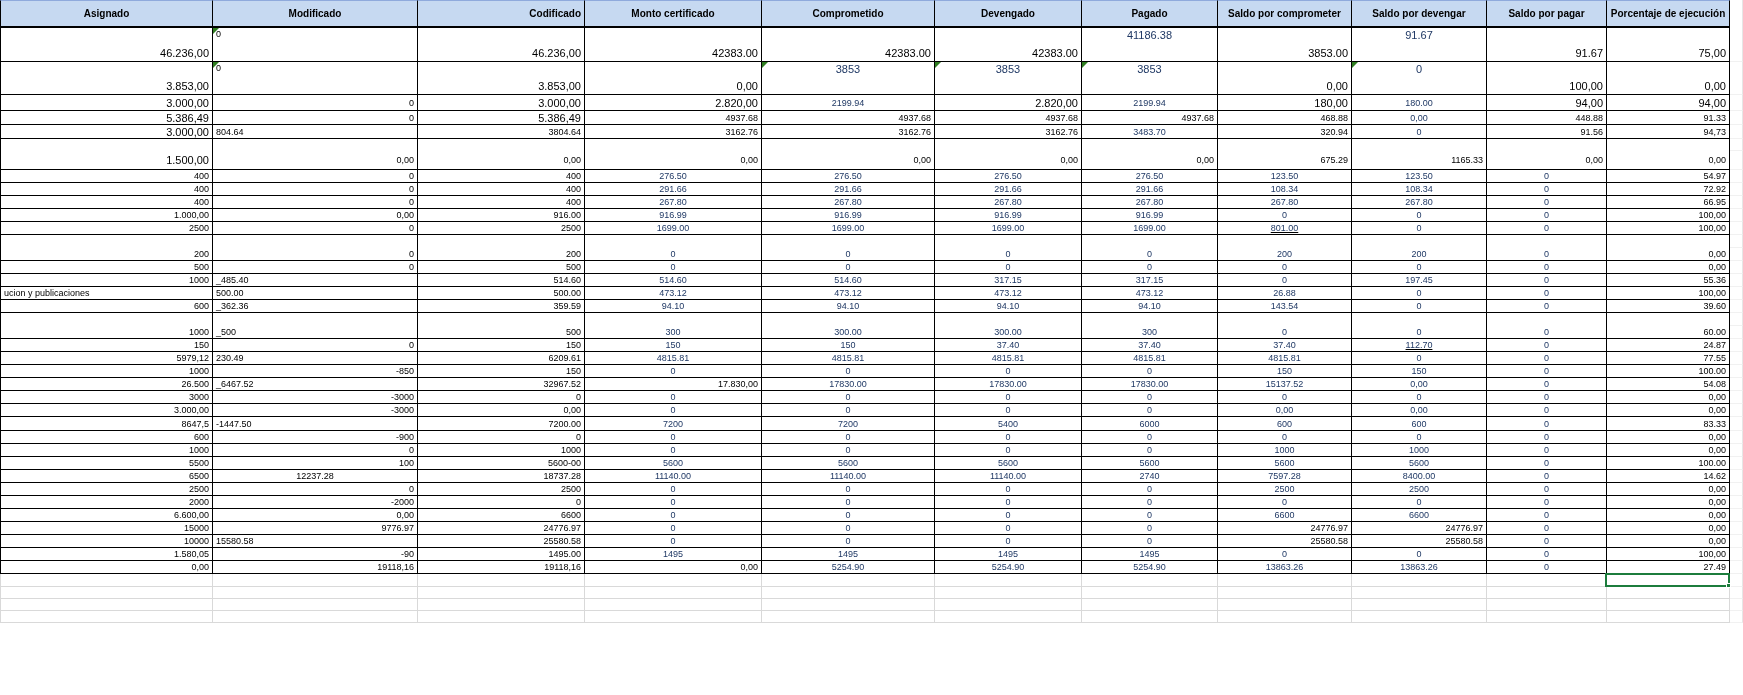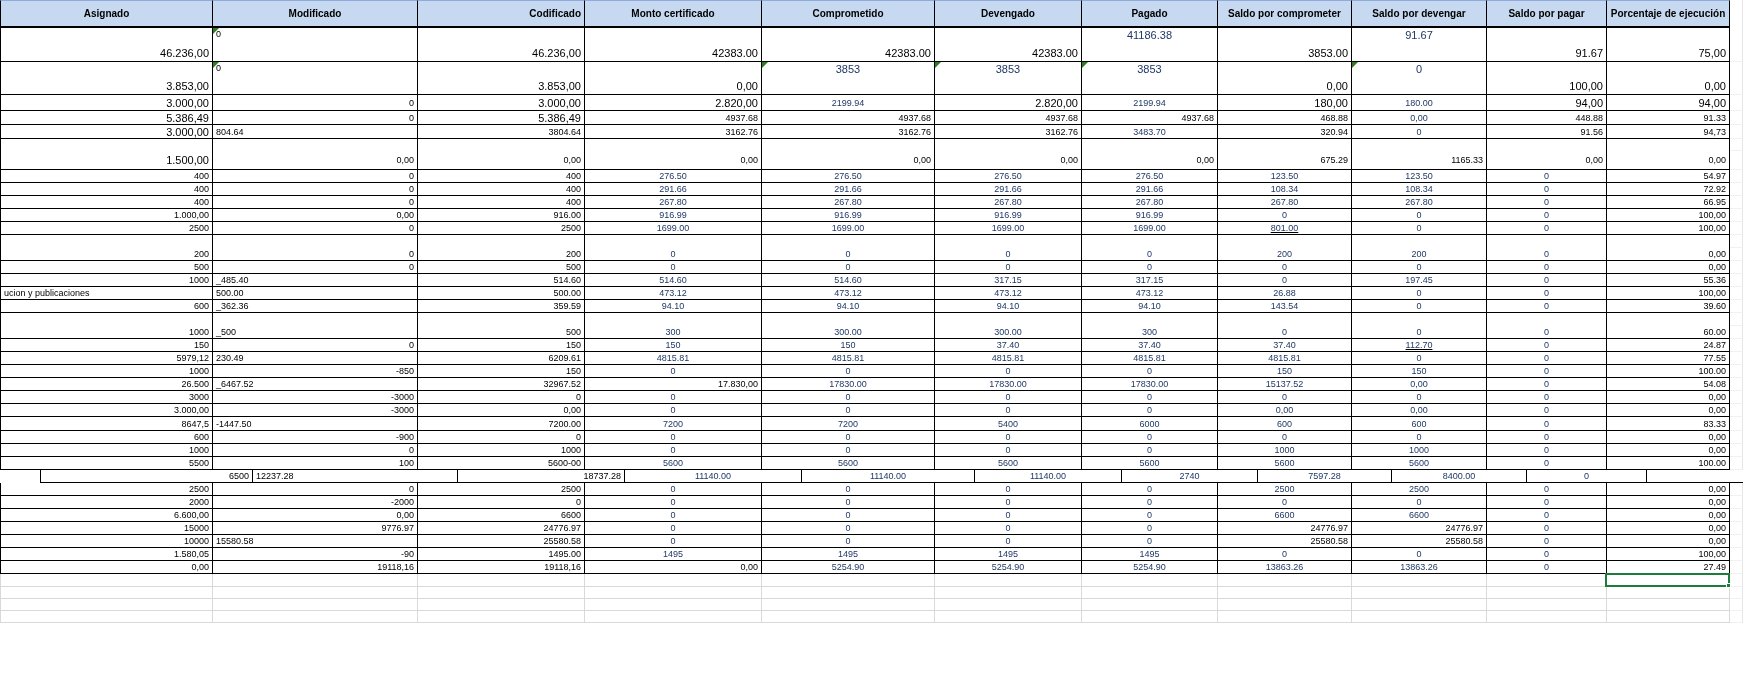--- a/index.html
+++ b/index.html
@@ -1067,25 +1067,25 @@
         <div class="txt">5600</div>
       </div>
       <div class="cell a-c" style="width: 120px; flex: 0 0 120px;">
         <div class="txt">0</div>
       </div>
       <div class="cell a-r" style="width: 123px; flex: 0 0 123px;">
         <div class="txt">100.00</div>
       </div>
       <div class="gut"></div>
     </div>
-    <div class="row data size-sm v-m" style="height: 13px; padding-left: 40px;">
+    <div class="row data size-sm v-m" style="height: 13px;">
       <div class="cell a-r" style="width: 213px; flex: 0 0 213px;">
         <div class="txt">6500</div>
       </div>
-      <div class="cell a-l" style="width: 205px; flex: 0 0 205px;">
+      <div class="cell a-l" style="width: 205px; flex: 0 0 205px; justify-content: center;">
         <div class="txt">12237.28</div>
       </div>
       <div class="cell a-r" style="width: 167px; flex: 0 0 167px;">
         <div class="txt">18737.28</div>
       </div>
       <div class="cell a-c" style="width: 177px; flex: 0 0 177px;">
         <div class="txt">11140.00</div>
       </div>
       <div class="cell a-c" style="width: 173px; flex: 0 0 173px;">
         <div class="txt">11140.00</div>

